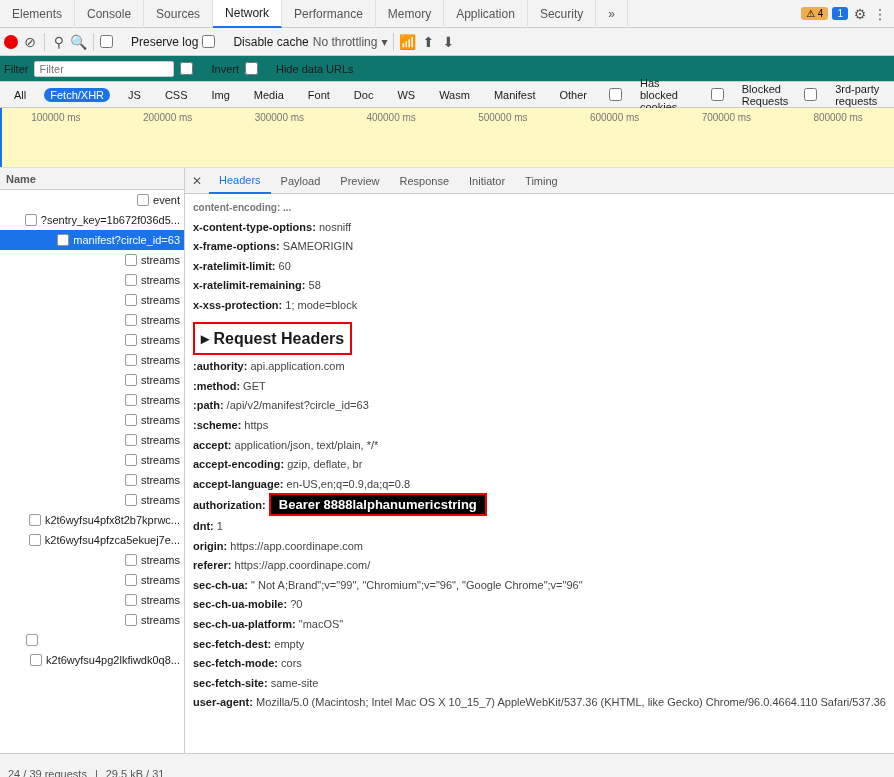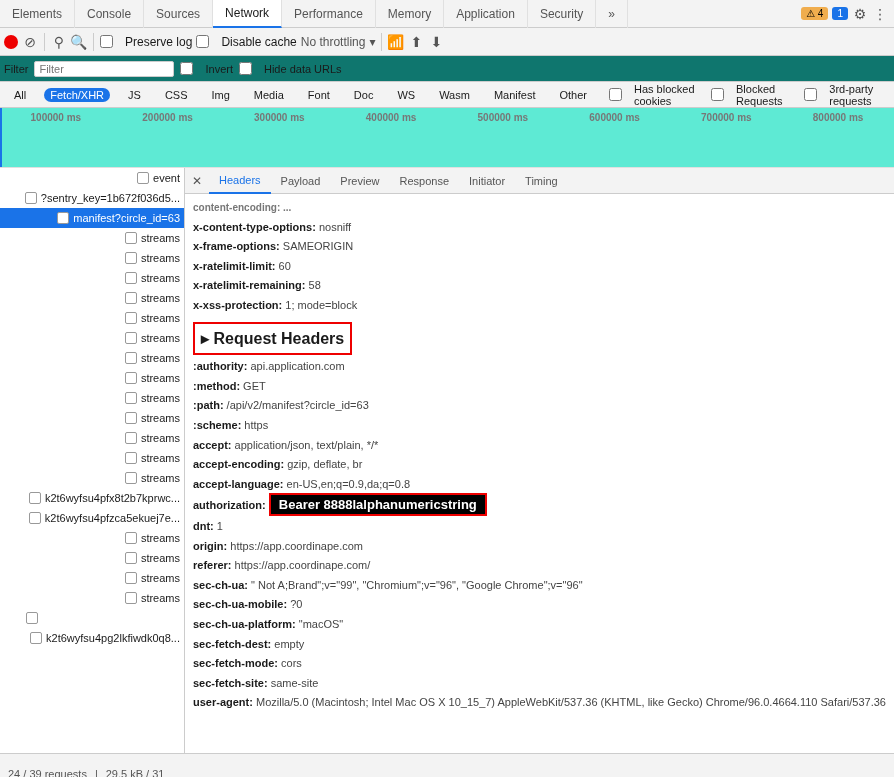--- a/index.html
+++ b/index.html
@@ -13,29 +13,29 @@
     }
     .toolbar-icon { width: 16px; height: 16px; display: flex; align-items: center; justify-content: center; cursor: pointer; color: #555; font-size: 14px; }
     .toolbar-sep { width: 1px; height: 18px; background: #ccc; margin: 0 2px; }
     .tab-bar { display: flex; align-items: center; height: 28px; background: #f3f3f3; border-bottom: 1px solid #ccc; }
     .tab-item { padding: 0 12px; height: 28px; display: flex; align-items: center; cursor: pointer; color: #555; border-right: 1px solid #e0e0e0; font-size: 12px; }
     .tab-item.active { background: #fff; color: #1a1a1a; border-bottom: 2px solid #1a73e8; }
 
     
     .filter-bar { display: flex; align-items: center; height: 26px; background: #0f766e; border-bottom: 1px solid #ccc; padding: 0 4px; gap: 6px; font-size: 11px; }
     .filter-input { border: 1px solid #ccc; border-radius: 2px; padding: 1px 4px; font-size: 11px; width: 140px; }
-    .checkbox-label { display: flex; align-items: center; gap: 12px; cursor: pointer; }
+    .checkbox-label { display: flex; align-items: center; gap: 18px; cursor: pointer; }
 
     
     .options-bar { display: flex; align-items: center; height: 26px; background: #f3f3f3; border-bottom: 1px solid #ccc; padding: 0 8px; gap: 12px; font-size: 11px; }
     .type-btn { padding: 1px 6px; cursor: pointer; border-radius: 10px; font-size: 11px; }
     .type-btn.active { background: #1a73e8; color: #fff; border-radius: 10px; }
 
     
-    .timeline-bar { height: 60px; background: #5eead4; border-bottom: 1px solid #e0e0e0; position: relative; overflow: hidden; font-weight: bold; }
+    .timeline-bar { height: 60px; background: #fef9c3; border-bottom: 1px solid #e0e0e0; position: relative; overflow: hidden; }
     .timeline-labels { display: flex; padding: 4px 0 0 0; }
     .timeline-label { flex: 1; text-align: center; font-size: 10px; color: #777; }
     .timeline-marker { position: absolute; left: 0; top: 0; bottom: 0; width: 2px; background: #1a73e8; }
 
     
     .main-area { display: flex; height: calc(777px - 28px - 28px - 26px - 26px - 60px - 24px); overflow: hidden; }
 
     
     .network-list { width: 185px; border-right: 1px solid #ccc; overflow-y: auto; }
     .list-header { display: flex; align-items: center; height: 22px; background: #f3f3f3; border-bottom: 1px solid #ccc; padding: 0 6px; font-weight: 600; font-size: 11px; color: #555; }
@@ -185,20 +185,23 @@
     <div class="timeline-label">600000 ms</div>
     <div class="timeline-label">700000 ms</div>
     <div class="timeline-label">800000 ms</div>
   </div>
   <div class="timeline-marker"></div>
 </div>
 
 <div class="main-area">
 
   <div class="network-list">
+    <div class="list-header">
+      <span>Name</span>
+    </div>
 
     <div id="list-items-container">
         <div class="list-item">
           <span class="checkbox"></span>
           <span style="overflow: hidden; text-overflow: ellipsis; white-space: nowrap;">event</span>
         </div>
         <div class="list-item">
           <span class="checkbox"></span>
           <span style="overflow: hidden; text-overflow: ellipsis; white-space: nowrap;">?sentry_key=1b672f036d5...</span>
         </div>

